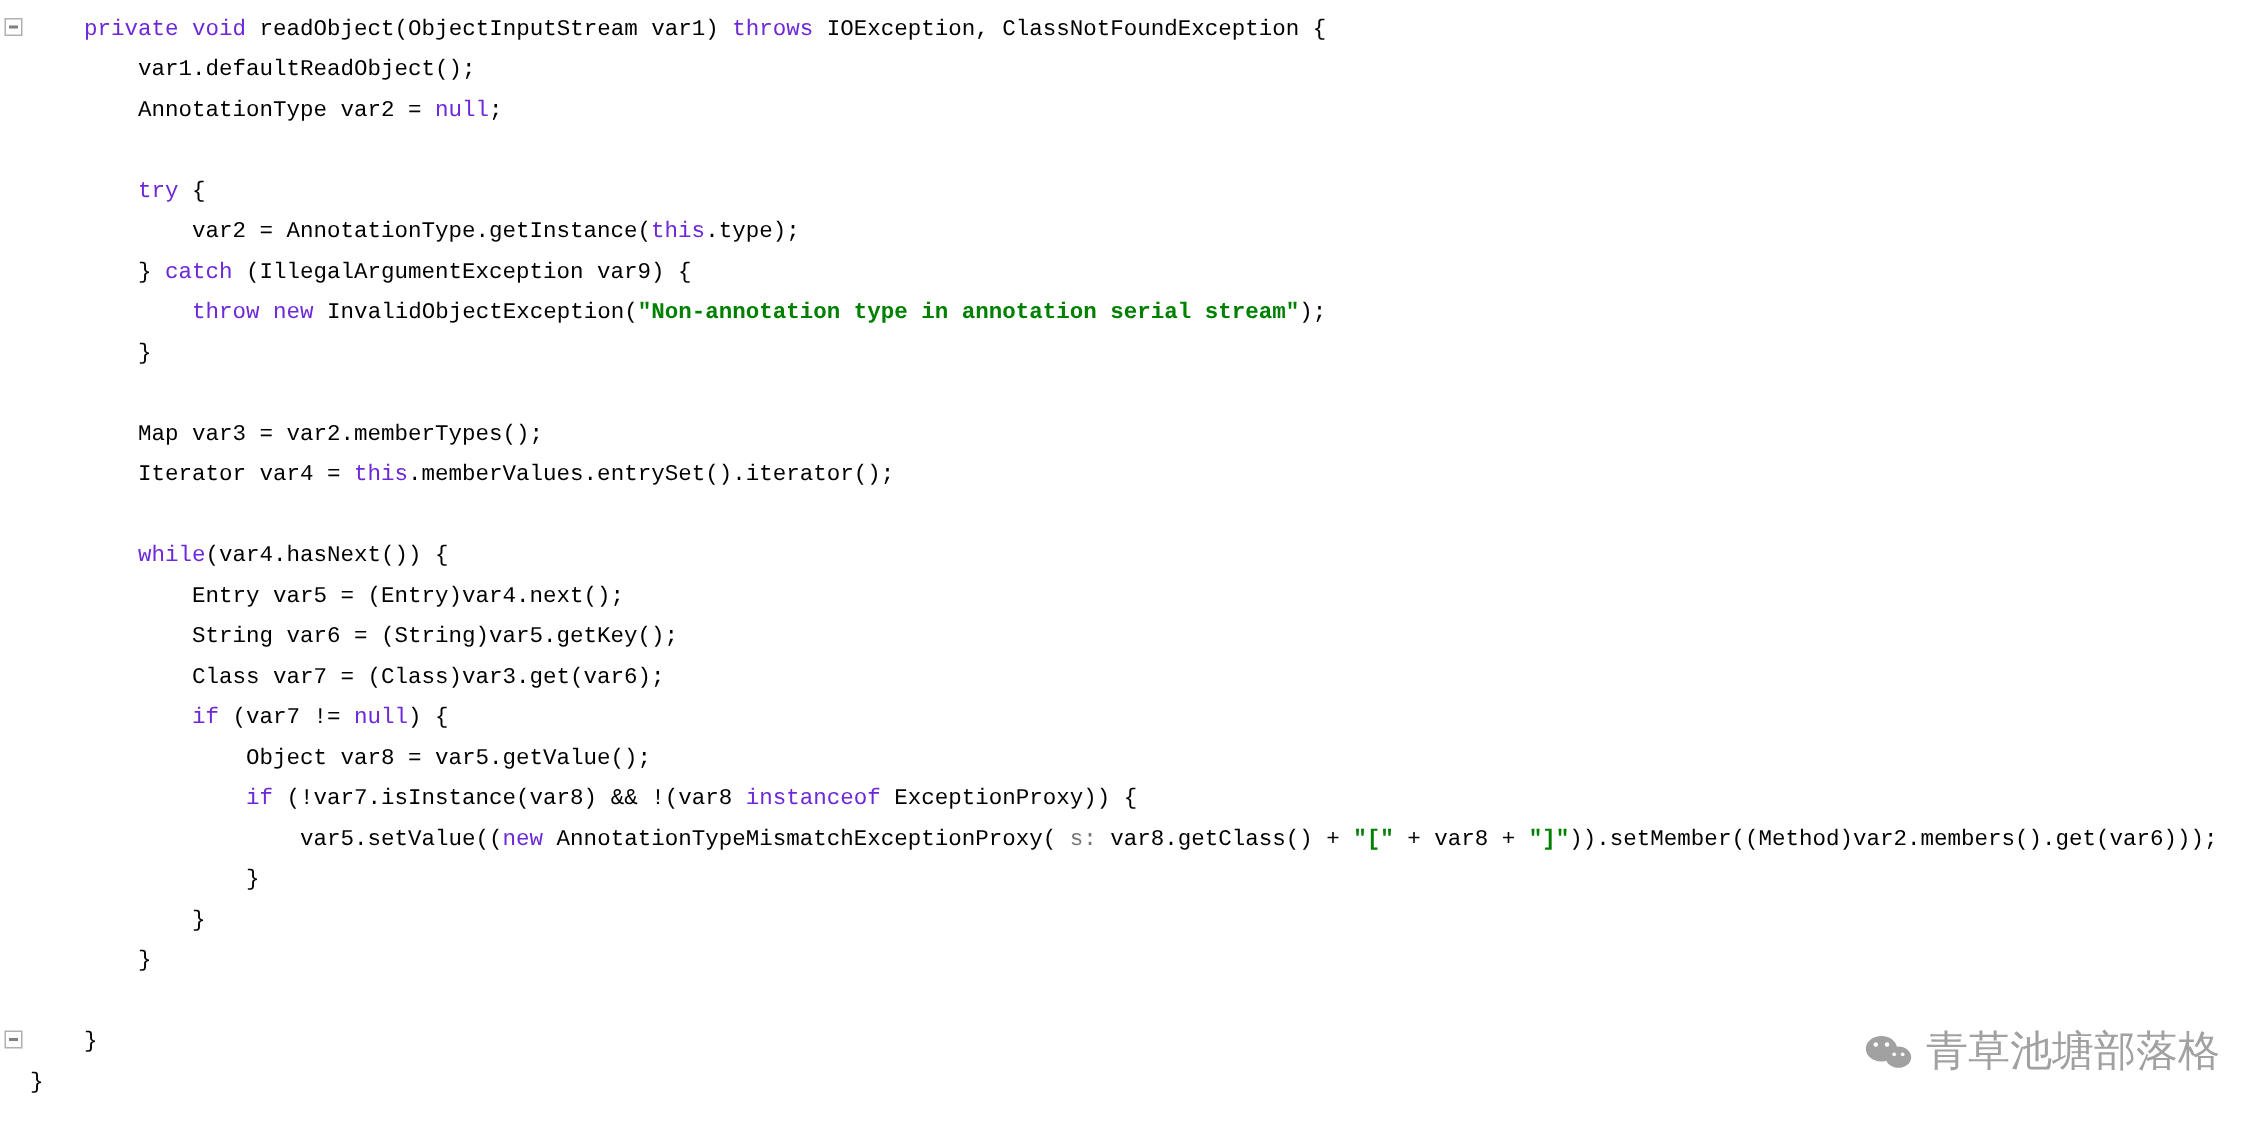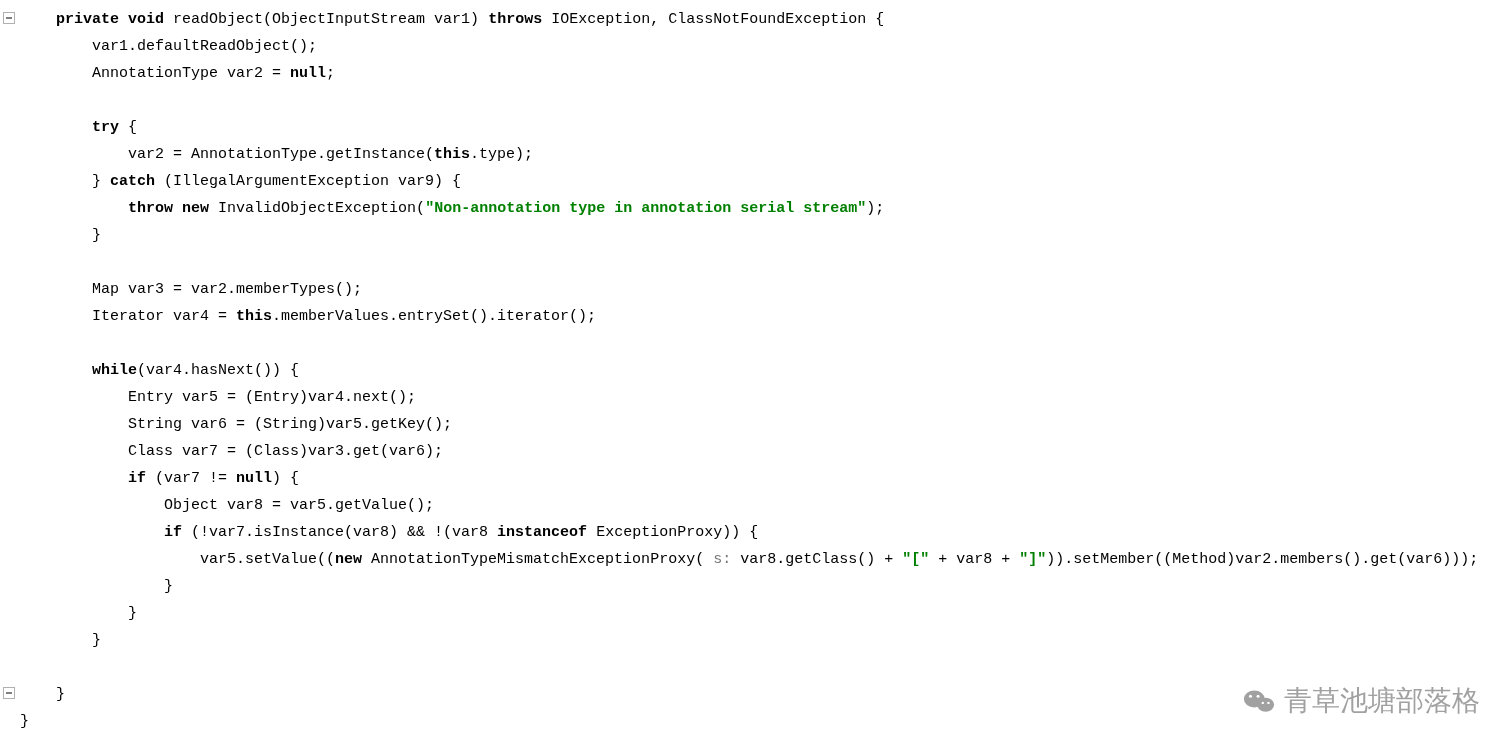--- a/index.html
+++ b/index.html
@@ -42,21 +42,21 @@
     position: absolute;
     background: #808080;
   }
   .gw::before { left: 2px; right: 2px; top: 4px; height: 2px; }
   .code {
     position: absolute;
     left: 20px;
     top: 6px;
   }
   .ln { display: block; height: 27px; line-height: 27px; }
-  .kw { color: #000000; font-weight: bold; }
+  .kw { color: #6d28d9; font-weight: normal; }
   .str { color: #008000; font-weight: bold; }
   .hint { color: #777; font-style: normal; }
   .watermark {
     position: absolute;
     right: 30px;
     bottom: 30px;
     display: flex;
     align-items: center;
     gap: 8px;
     opacity: 0.82;

